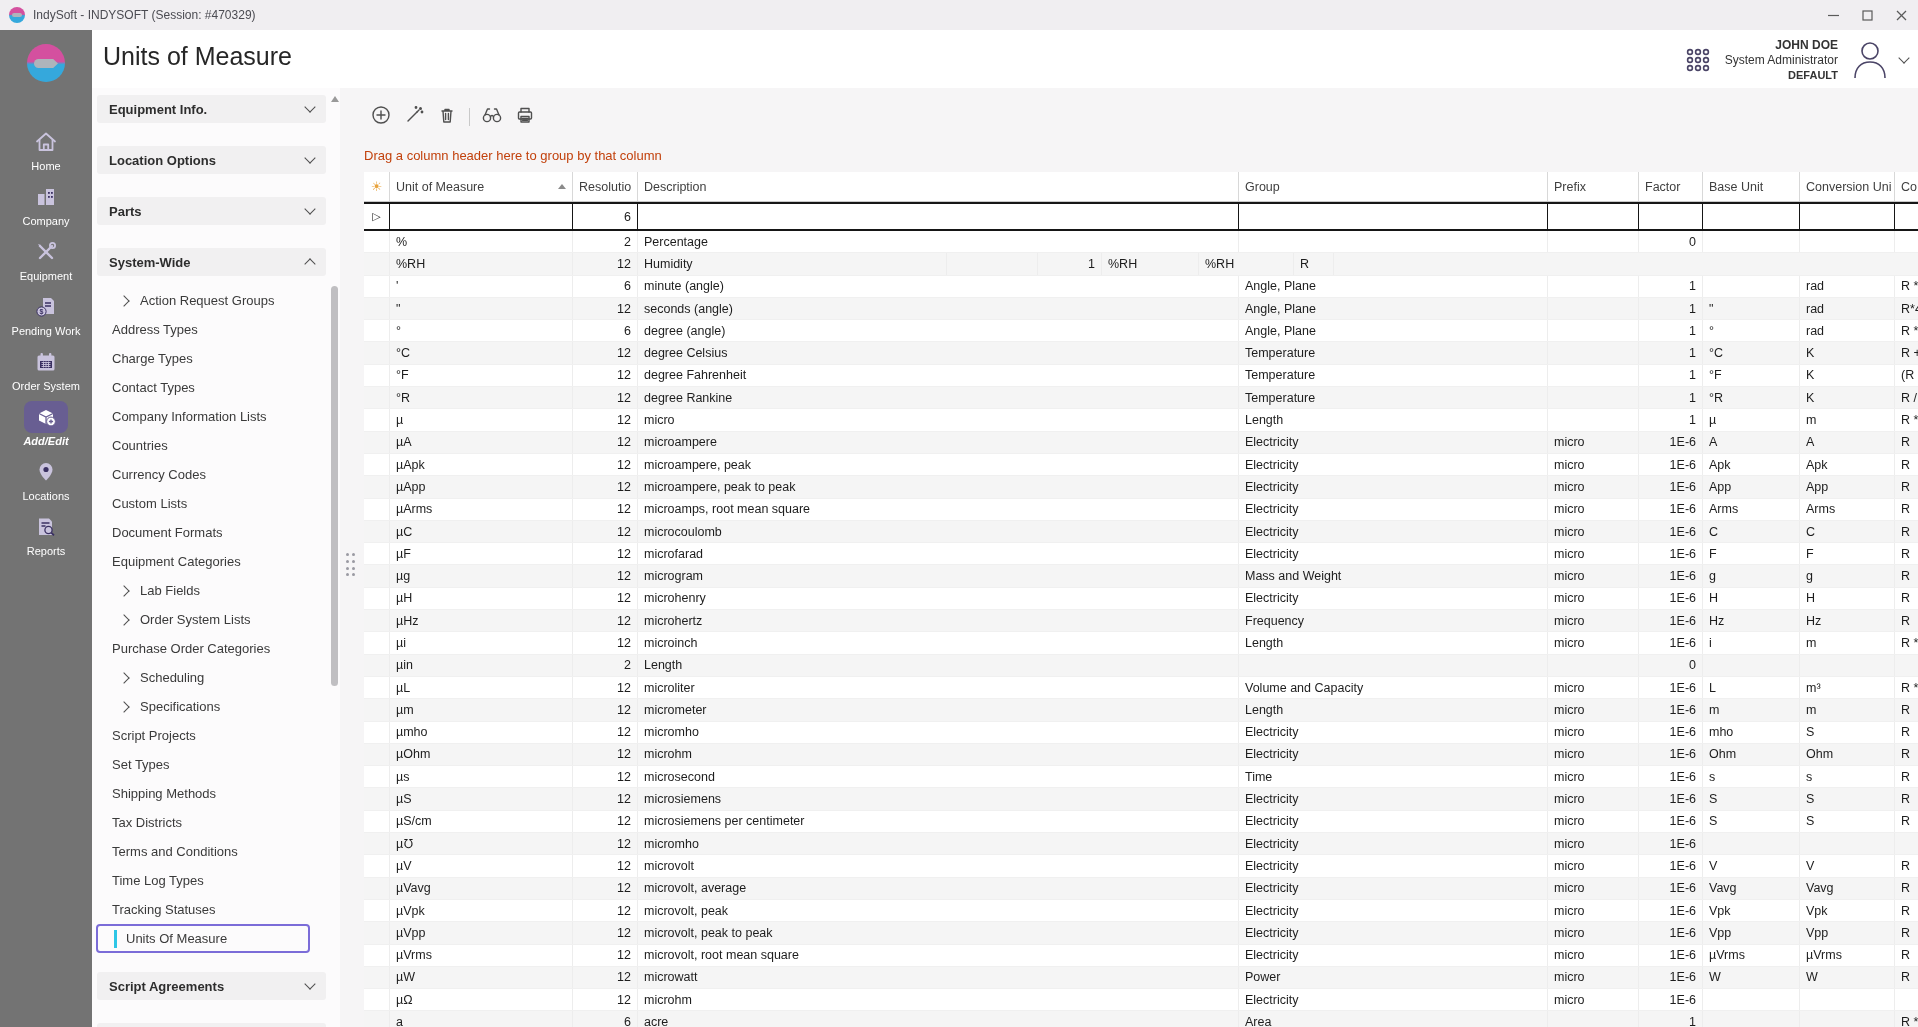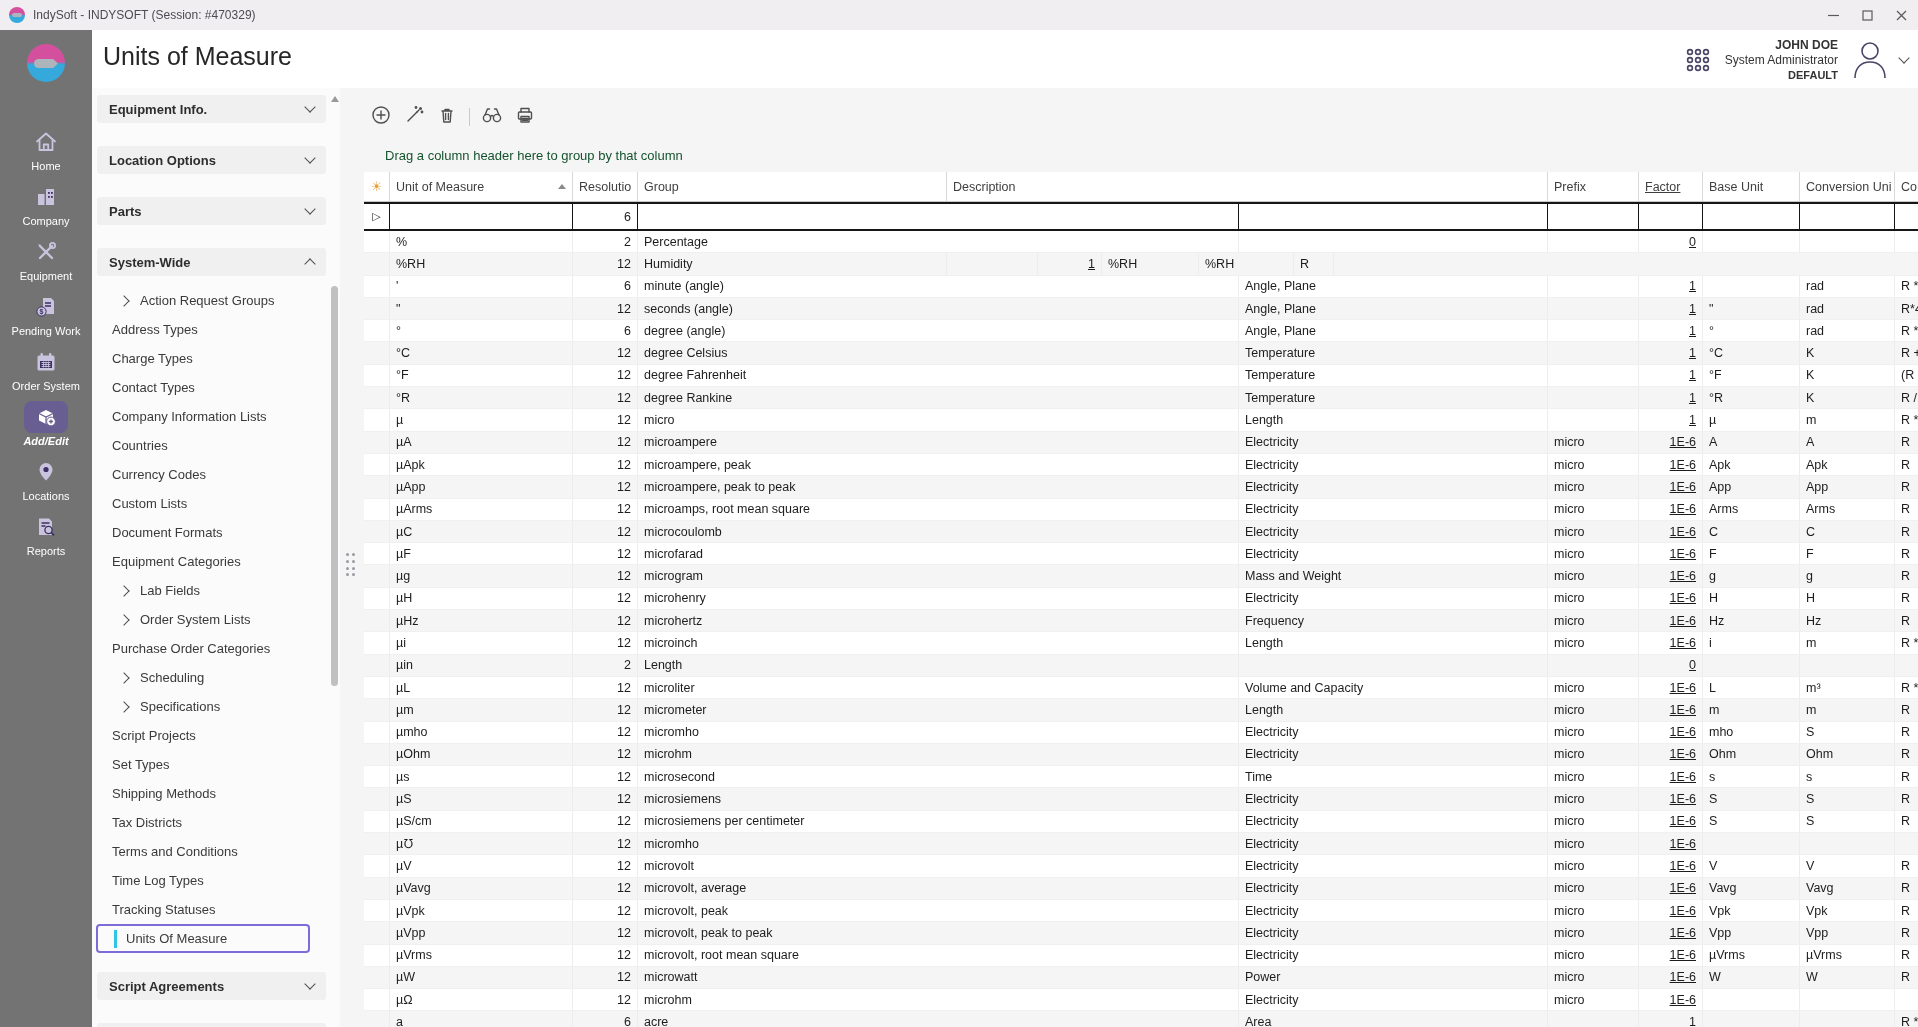--- a/index.html
+++ b/index.html
@@ -79,31 +79,31 @@
   .sdots { position:absolute; left:6px; top:465px; width:10px; height:24px;
     display:grid; grid-template-columns:3px 3px; gap:3px; }
   .sdots i { width:3px; height:3px; background:#9a9aa2; border-radius:50%; }
 
   
   .content { position:absolute; left:364px; top:88px; width:1554px; height:939px; background:#f6f5f6; }
   .toolbar { position:absolute; left:6px; top:18px; display:flex; align-items:center; gap:11px; }
   .tbtn { width:22px; height:22px; display:flex; align-items:center; justify-content:center; cursor:pointer; }
   .tbtn svg { stroke:#4f4f4f; stroke-width:1.4; fill:none; stroke-linecap:round; stroke-linejoin:round; }
   .tsep { width:1px; height:18px; background:#c9c9c9; }
-  .grouphint { position:absolute; left:21px; top:60px; font-size:13px; color:#14532d;text-align:right; }
+  .grouphint { position:absolute; left:0; top:60px; font-size:13px; color:#c2410c;text-align:right; }
 
   
   .grid { position:absolute; left:0; top:84px; width:1554px; height:855px; overflow:hidden; background:#fff; }
   .grow { display:flex; width:1600px; }
   .gcell { flex:none; overflow:hidden; white-space:nowrap; display:flex; align-items:center;
     padding:0 6px; font-size:12.5px; color:#1d1d1d; border-right:1px solid #ededed; }
   .ghead { height:30px; background:#fff; border-bottom:1px solid #c9c9c9; }
   .ghead .gcell { font-size:12.5px; color:#3f3f3f; border-right:1px solid #d8d8d8; position:relative; }
   .c0{width:26px;} .c1{width:183px;} .c2{width:65px;} .c3{width:601px;} .c4{width:309px;}
-  .c5{width:91px;} .c6{width:64px;text-decoration:underline;} .c7{width:97px;} .c8{width:95px;} .c9{width:40px;}
+  .c5{width:91px;} .c6{width:64px;} .c7{width:97px;} .c8{width:95px;} .c9{width:40px;}
   .alr { justify-content:flex-end; }
   .sun { color:#e8a33d; font-size:13px; margin:0 auto; }
   .sorticon { margin-left:auto; width:0; height:0; border-left:4px solid transparent;
     border-right:4px solid transparent; border-bottom:5px solid #8a8a8a; }
   .gbody .grow { height:22.3px; border-bottom:1px solid #f0f0f0; }
   .gbody .grow.alt { background:#f5f5f5; }
   .grow.newrow { height:29px; background:#fff; border-top:2px solid #161616; border-bottom:2px solid #161616; }
   .grow.newrow .gcell { border-right:1px solid #161616; }
   .grow.newrow .gcell.c0 { border-right:1px solid #161616; }
   .rowind { color:#2a2a2a; font-size:11px; justify-content:center; padding:0; }
@@ -429,25 +429,25 @@
         <div class="gcell c0">
           <span class="sun">☀</span>
         </div>
         <div class="gcell c1">
           <span>Unit of Measure</span>
           <span class="sorticon"></span>
         </div>
         <div class="gcell c2">
           <span>Resolutio</span>
         </div>
+        <div class="gcell c3">
+          <span>Description</span>
+        </div>
         <div class="gcell c4">
           <span>Group</span>
-        </div>
-        <div class="gcell c3">
-          <span>Description</span>
         </div>
         <div class="gcell c5">
           <span>Prefix</span>
         </div>
         <div class="gcell c6">
           <span>Factor</span>
         </div>
         <div class="gcell c7">
           <span>Base Unit</span>
         </div>

